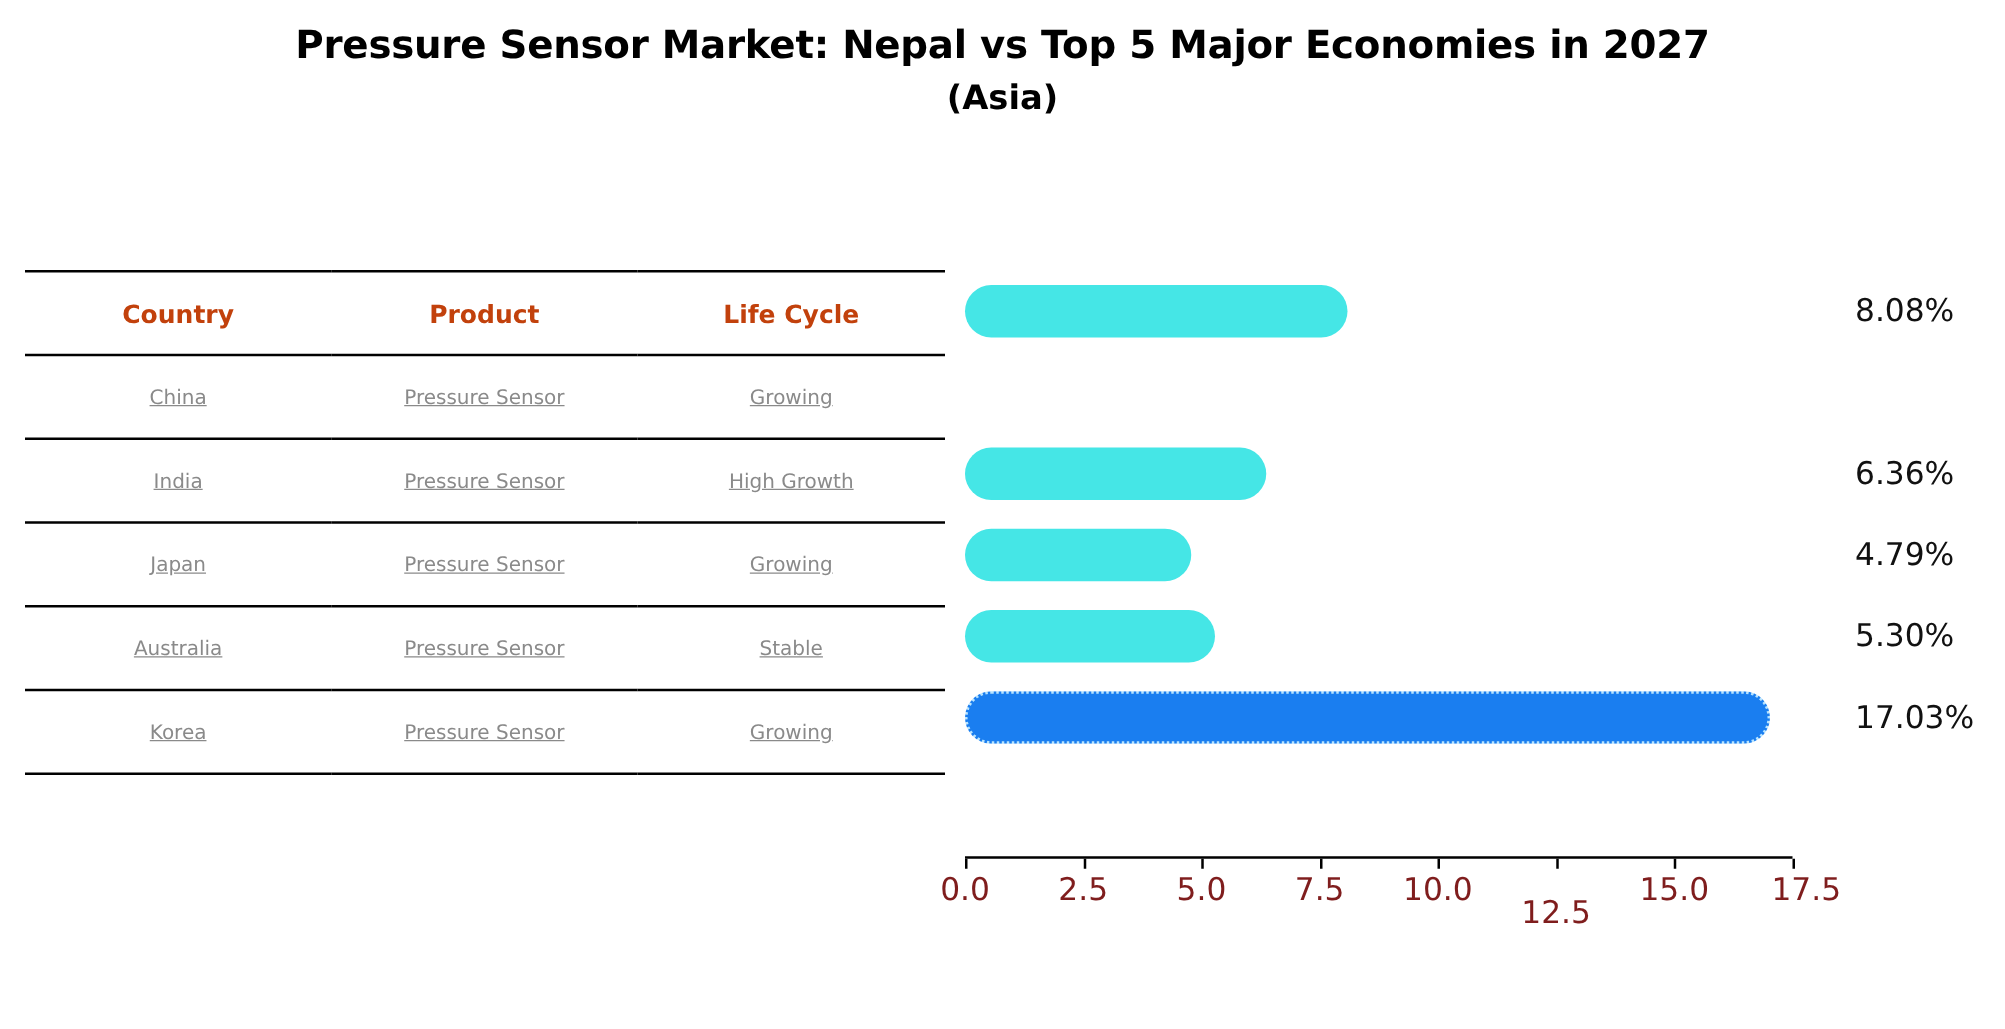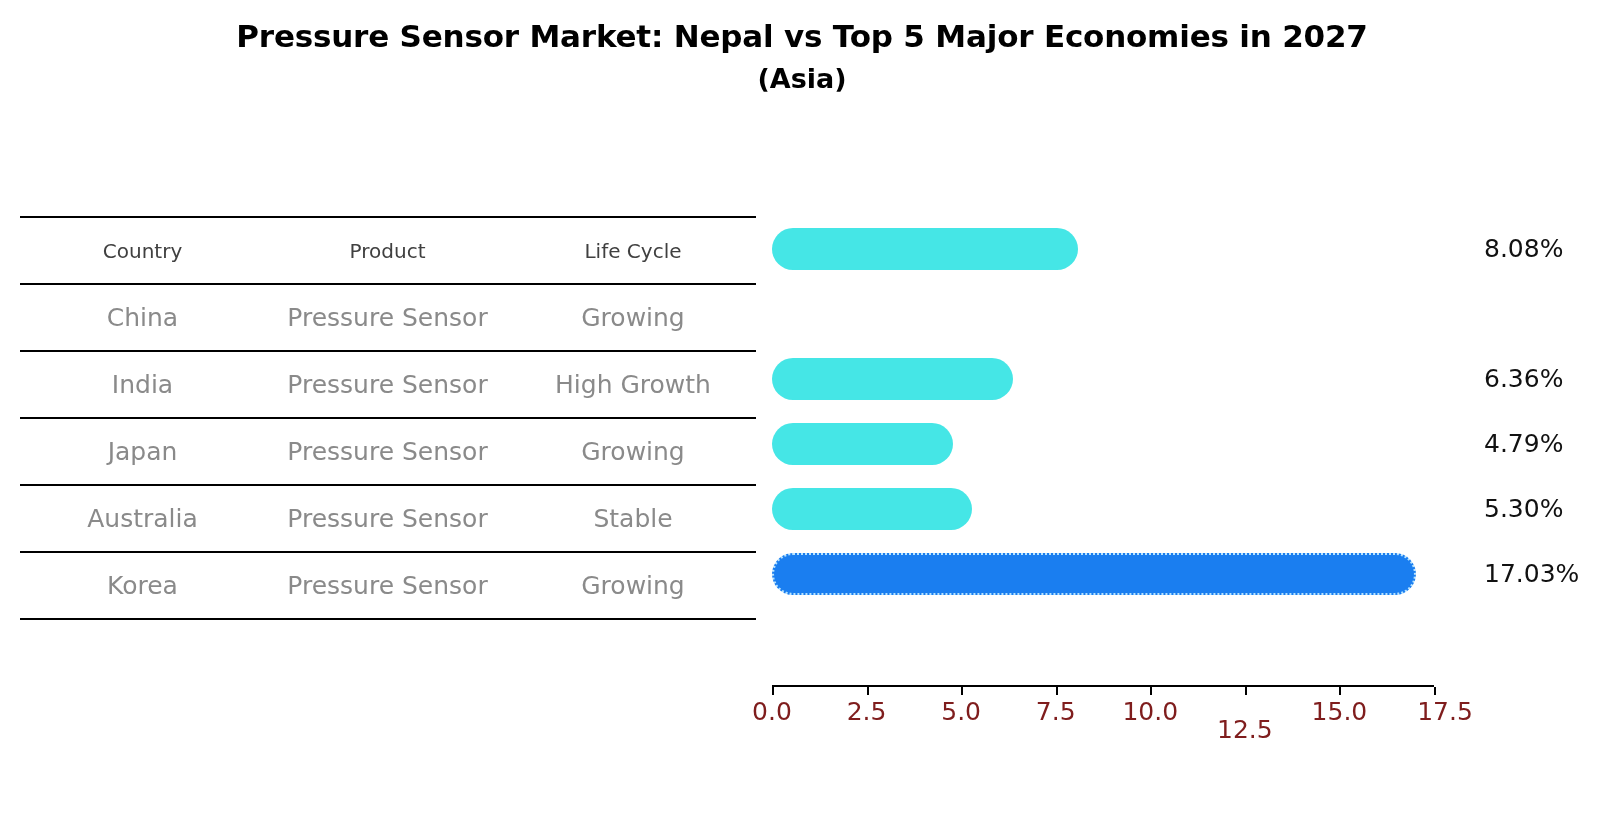--- a/index.html
+++ b/index.html
@@ -56,29 +56,30 @@
   table.stat-table th,
   table.stat-table td {
     text-align: center;
     padding: 0;
     height: 65px;
     vertical-align: middle;
     font-weight: normal;
   }
   thead tr.head-row th {
     font-size: 20px;
-    font-weight: normal;
-    color: #404040;
+    font-weight: bold;
+    color: #c2410c;
     border-top: 2px solid #000000;
     border-bottom: 2px solid #000000;
   }
   tbody tr td {
-    font-size: 25px;
+    font-size: 16px;
     color: #8a8a8a;
     border-bottom: 2px solid #000000;
+    text-decoration: underline;
   }
   tbody tr.highlight-row td {
     color: #3c8fe8;
   }
 
   
   #chart-panel {
     position: absolute;
     left: 772px;
     top: 216px;

